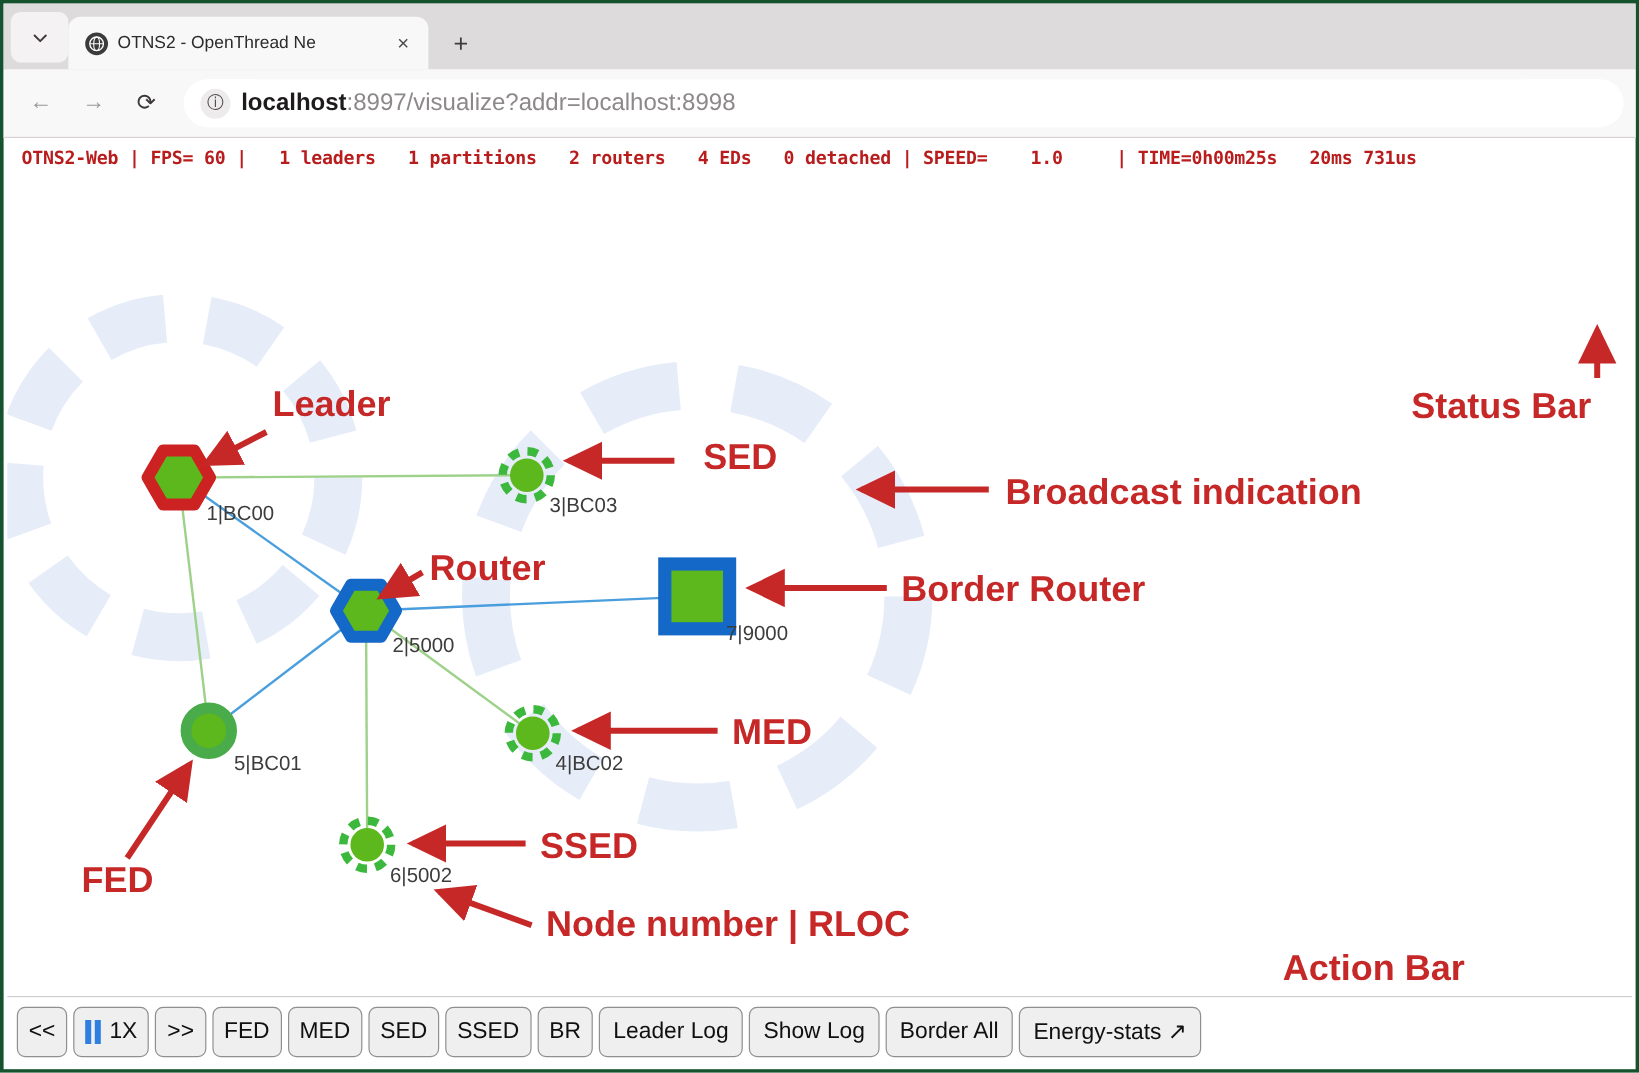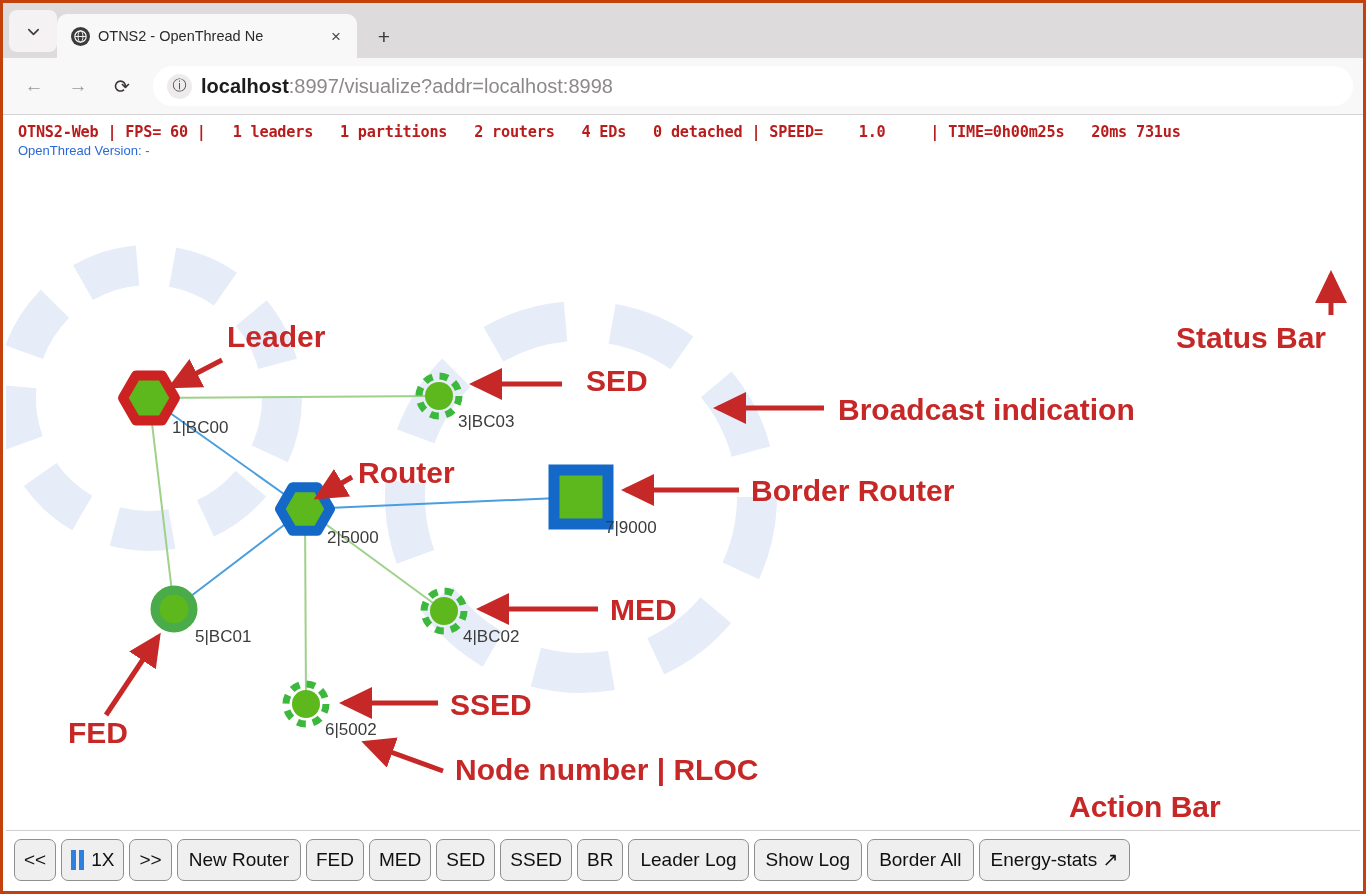--- a/index.html
+++ b/index.html
@@ -8,21 +8,21 @@
     width:1366px; height:894px;
     font-family:"Liberation Sans", sans-serif;
     background:#ffffff;
     overflow:hidden;
     position:relative;
   }
 
   
   #browser-window {
     position:absolute; left:0; top:0; width:1366px; height:894px;
-    border:3px solid #c2410c; background:#ffffff;
+    border:3px solid #14532d; background:#ffffff;
   }
   #tab-strip {
     position:absolute; left:0; top:0; right:0; height:55px;
     background:#dedbdc;
     display:flex; align-items:flex-end;
   }
   #tab-list-btn {
     width:48px; height:42px; margin:0 0 6px 6px;
     background:#f4f2f3; border-radius:8px;
     display:flex; align-items:center; justify-content:center;
@@ -170,21 +170,20 @@
     <div id="url-bar">
       <span id="site-info-icon">ⓘ</span>
       <span id="url-text"><span class="host">localhost</span><span>:8997/visualize?addr=localhost:8998</span></span>
     </div>
   </div>
 
   <div id="page-content">
 
     <div id="status-bar">
       <div id="status-line">OTNS2-Web | FPS= 60 |   1 leaders   1 partitions   2 routers   4 EDs   0 detached | SPEED=    1.0     | TIME=0h00m25s   20ms 731us</div>
-      <div id="version-line">OpenThread Version: -</div>
     </div>
 
     <div id="viz-area">
       <svg id="viz-svg" width="1360" height="672" viewBox="0 0 1360 672">
         <defs>
           <marker id="arrowhead" markerWidth="7" markerHeight="7" refX="5.6" refY="3.2" orient="auto">
             <path d="M0,0 L6.6,3.2 L0,6.4 z" fill="#c62828"></path>
           </marker>
         </defs>
         <g id="broadcast-layer">
@@ -269,23 +268,20 @@
         <div class="act-btn narrow">
           <span id="pause-bars">
             <i></i>
             <i></i>
           </span>
           <span>1X</span>
         </div>
         <div class="act-btn narrow">
           <span>&gt;&gt;</span>
         </div>
-        <div class="act-btn">
-          <span>New Router</span>
-        </div>
         <div class="act-btn narrow">
           <span>FED</span>
         </div>
         <div class="act-btn narrow">
           <span>MED</span>
         </div>
         <div class="act-btn narrow">
           <span>SED</span>
         </div>
         <div class="act-btn narrow">

